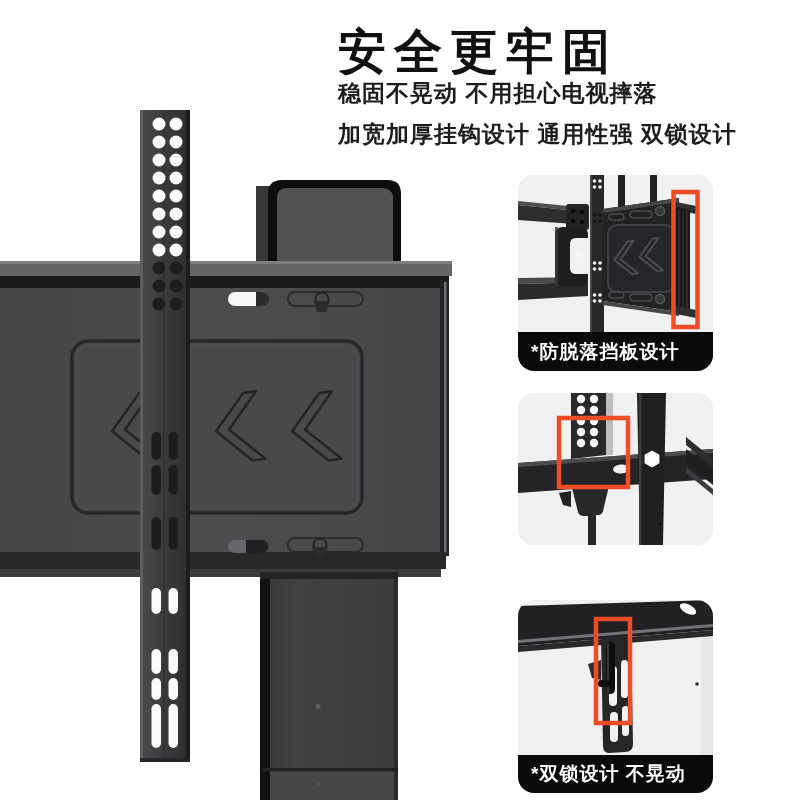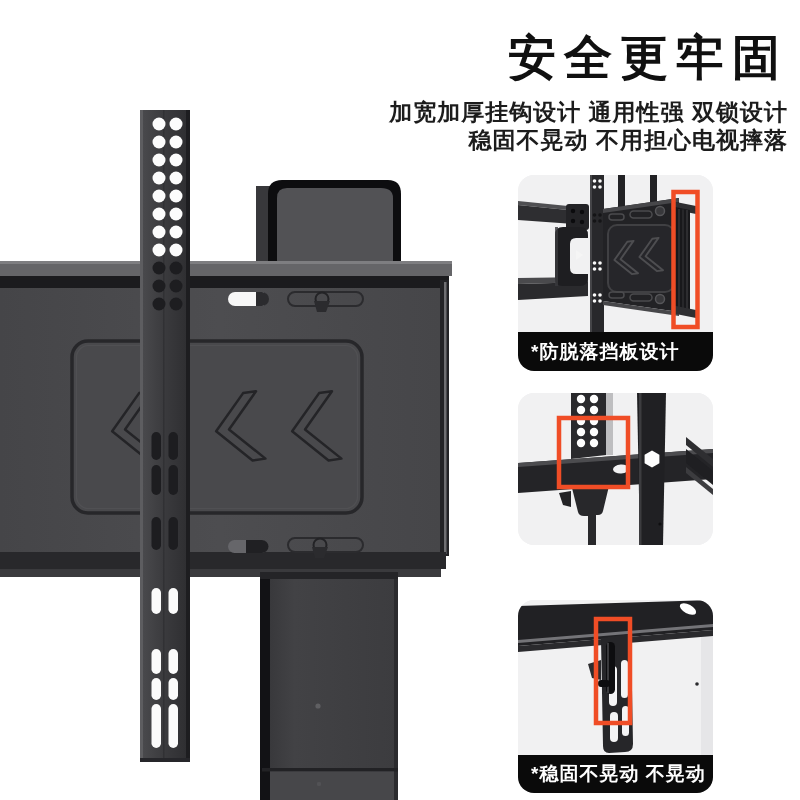--- a/index.html
+++ b/index.html
@@ -2,21 +2,21 @@
 <html><head>
 <meta charset="utf-8">
 <style>
   html,body { margin:0; padding:0; background:#ffffff; }
   .canvas {
     position:relative; width:800px; height:800px; overflow:hidden;
     background:#ffffff;
     font-family:"Liberation Sans","DejaVu Sans",sans-serif;
   }
   
-  .hdr { position:absolute; left:338px; top:30px; width:450px;text-align:right; }
+  .hdr { position:absolute; left:338px; top:24px; width:450px; }
   .hdr h1 {
     margin:0; font-size:48px; line-height:1.15; font-weight:900;
     color:#101010; letter-spacing:8px; white-space:nowrap;
   }
   .hdr .sub {
     margin:13px 0 0 0; font-size:23px; line-height:28px; font-weight:600;
     color:#1c1c1c; letter-spacing:1px; white-space:nowrap;
   }
   
   .hero { position:absolute; left:0; top:0; width:800px; height:800px; }
@@ -159,22 +159,22 @@
         <rect x="151.5" y="678" width="9.5" height="22" rx="4.75"></rect>
           <rect x="168.5" y="678" width="9.5" height="22" rx="4.75"></rect>
         <rect x="151.5" y="704" width="9.5" height="44" rx="4.75"></rect>
           <rect x="168.5" y="704" width="9.5" height="44" rx="4.75"></rect>
       </g>
     </g>
   </svg>
 
   <header class="hdr">
     <h1>安全更牢固</h1>
+    <p class="sub" style="margin-top:0;">稳固不晃动  不用担心电视摔落</p>
     <p class="sub">加宽加厚挂钩设计  通用性强  双锁设计</p>
-    <p class="sub" style="margin-top:0;">稳固不晃动  不用担心电视摔落</p>
   </header>
 
   <div class="card" style="top:175px">
     <svg width="195" height="157" viewBox="0 0 195 157">
       <rect width="195" height="157" fill="#f1f1f2"></rect>
 
       <polygon points="0,26 70,33 70,37 0,30" fill="#4f4f52"></polygon>
       <polygon points="0,30 70,37 70,50 0,45" fill="#2e2e31"></polygon>
       <polygon points="0,103 70,102 70,107 0,109" fill="#4a4a4d"></polygon>
       <polygon points="0,109 70,107 70,121 0,125" fill="#2a2a2d"></polygon>
@@ -299,16 +299,16 @@
 
       <g>
         <rect x="88" y="42" width="9" height="52" rx="4.5" fill="#0d0d0f"></rect>
         <rect x="89" y="43" width="2" height="50" fill="#3a3a3d"></rect>
         <rect x="80" y="80" width="12" height="7" rx="3" fill="#0d0d0f"></rect>
       </g>
       <polygon points="70,64 83,60 83,80 74,78" fill="#2c2c2f"></polygon>
       <circle cx="179" cy="84" r="1.8" fill="#2a2a2d"></circle>
       <rect x="78" y="19" width="34" height="104" fill="none" stroke-width="4.5" stroke="#f04d26"></rect>
     </svg>
-    <div class="clabel" style="height:38px">*稳固不晃动 不晃动</div>
+    <div class="clabel" style="height:38px">*双锁设计 不晃动</div>
   </div>
 
 </div>
 
 </body></html>

